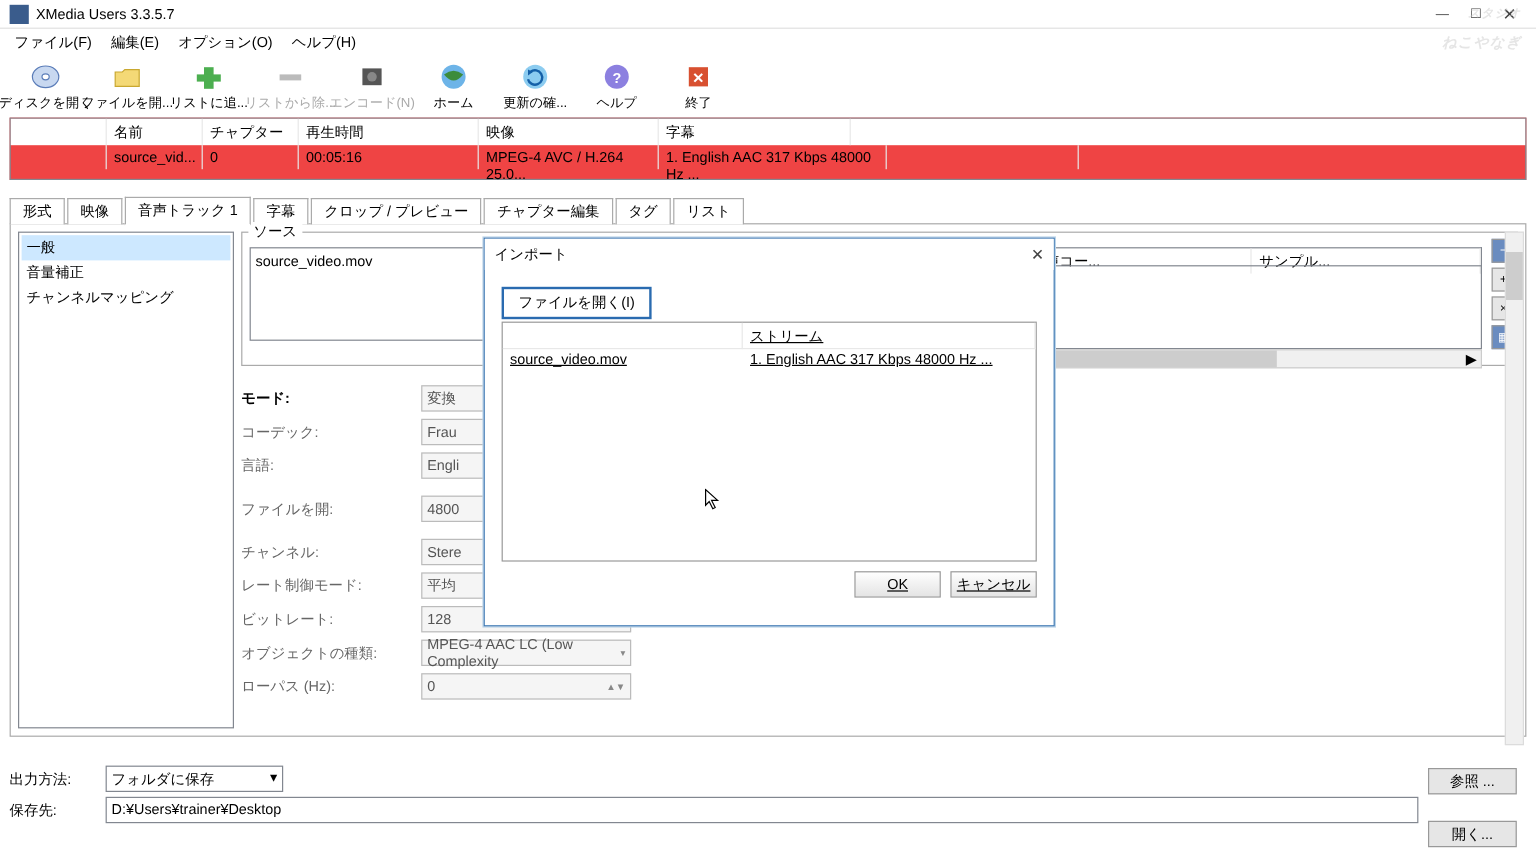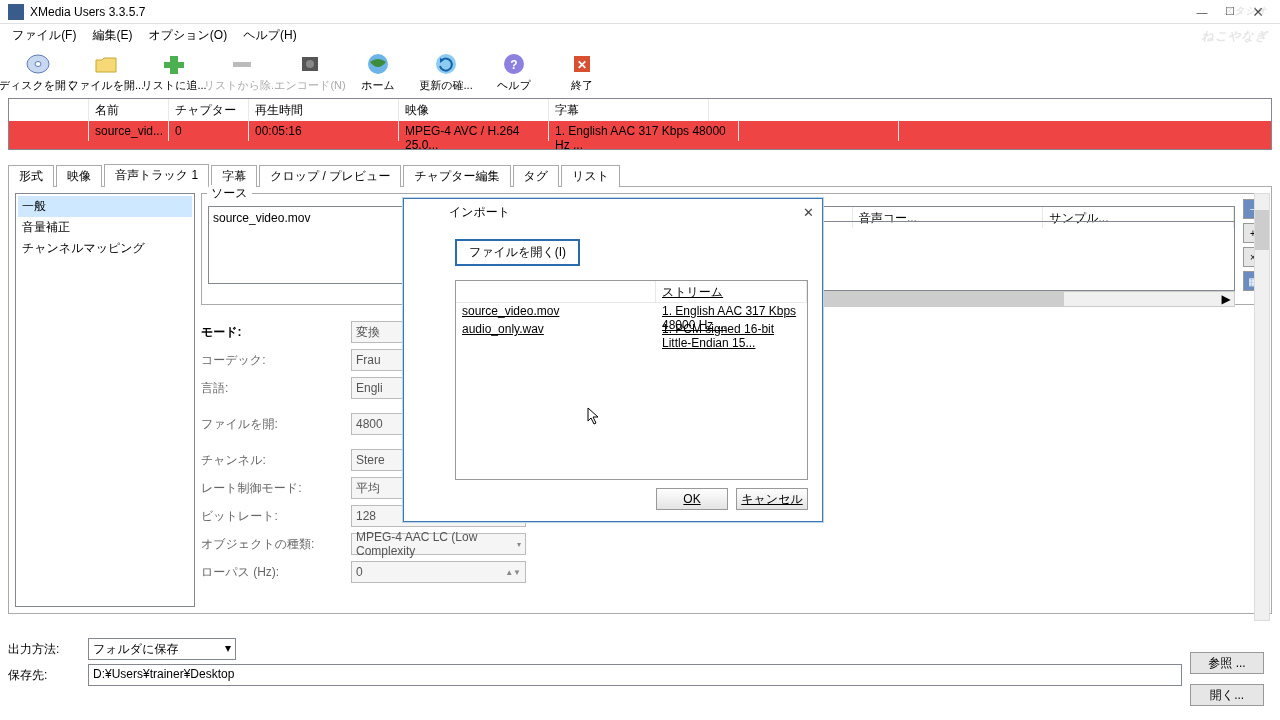--- a/index.html
+++ b/index.html
@@ -58,26 +58,26 @@
 .vscroll .thumb { position:absolute; top:16px; width:100%; height:40px; background:#cdcdcd; }
 
 .bottom { position:absolute; left:8px; right:8px; bottom:0; height:84px; }
 .brow { display:flex; align-items:center; height:26px; gap:6px; }
 .blabel { width:74px; }
 .bselect { width:148px; height:22px; border:1px solid #828790; padding:2px 4px; display:flex; justify-content:space-between; }
 .binput { flex:1; height:22px; border:1px solid #828790; padding:2px 4px; margin-right:90px; }
 .bbtn { position:absolute; right:8px; width:74px; height:22px; border:1px solid #999; background:#e6e6e6; display:flex; align-items:center; justify-content:center; }
 .radios { display:flex; gap:28px; padding-left:80px; }
 
-.modal-back { position:absolute; left:403px; top:198px; width:420px; height:324px; background:#fff; border:1px solid #3e78b3; box-shadow:0 0 0 1px #bcd4e8;padding-left:37px; }
+.modal-back { position:absolute; left:403px; top:198px; width:476px; height:324px; background:#fff; border:1px solid #3e78b3; box-shadow:0 0 0 1px #bcd4e8; }
 .modal-title { height:26px; background:#fff; display:flex; align-items:center; padding:0 8px; color:#000; }
 .modal-title .close { margin-left:auto; font-size:13px; color:#444; }
 .modal-body { padding:14px;text-decoration:underline; }
 .mbtn { padding:3px 12px; border:2px solid #2a6bb0; background:#fff; color:#000; display:inline-block; }
-.mlist { margin-top:14px; border:1px solid #999; height:200px; }
+.mlist { margin-top:2px; border:1px solid #999; height:200px; }
 .mhead { display:flex; height:22px; }
 .mhead div { padding:3px 6px; border-right:1px solid #e8e8e8; border-bottom:1px solid #e8e8e8; }
 .mrow { display:flex; height:18px; }
 .mrow div { padding:1px 6px; }
 .mfooter { display:flex; justify-content:flex-end; gap:8px; padding-top:8px; }
 .dbtn { width:72px; height:22px; border:1px solid #999; background:linear-gradient(#fefefe,#e4e4e4); display:flex; align-items:center; justify-content:center; }
 
 .cursor { position:absolute; left:587px; top:407px; font-size:16px; pointer-events:none; }
 
 .watermark { position:absolute; right:12px; top:4px; font-size:24px; color:#ccc; font-weight:bold; font-style:italic; letter-spacing:1px; opacity:.5; }
@@ -328,21 +328,21 @@
   <div class="brow">
     <span class="blabel">出力方法:</span>
     <div class="bselect">
         <span>フォルダに保存</span>
         <span>▾</span>
       </div>
   </div>
   <div class="brow">
     <span class="blabel">保存先:</span>
     <div class="binput">D:¥Users¥trainer¥Desktop</div>
-    <div class="bbtn" style="top:16px;">参照 ...</div>
+    <div class="bbtn" style="top:4px;">参照 ...</div>
   </div>
   <div class="brow">
     <div class="bbtn" style="top:48px;">開く...</div>
   </div>
 </div>
 
 <div class="modal-back">
   <div class="modal-title">
     <span>インポート</span>
     <span class="close">✕</span>
@@ -352,24 +352,20 @@
     <div class="mlist">
       <div class="mhead">
         <div style="width:200px;"></div>
         <div style="flex:1;">ストリーム</div>
       </div>
       <div id="mrows">
           <div class="mrow">
             <div style="width:200px;">source_video.mov</div>
             <div style="flex:1;">1. English AAC  317 Kbps 48000 Hz ...</div>
           </div>
-          <div class="mrow">
-            <div style="width:200px;">audio_only.wav</div>
-            <div style="flex:1;">1. PCM signed 16-bit Little-Endian 15...</div>
-          </div>
         </div>
     </div>
     <div class="mfooter">
       <div class="dbtn">OK</div>
       <div class="dbtn">キャンセル</div>
     </div>
   </div>
 </div>
 
 <div class="cursor">

